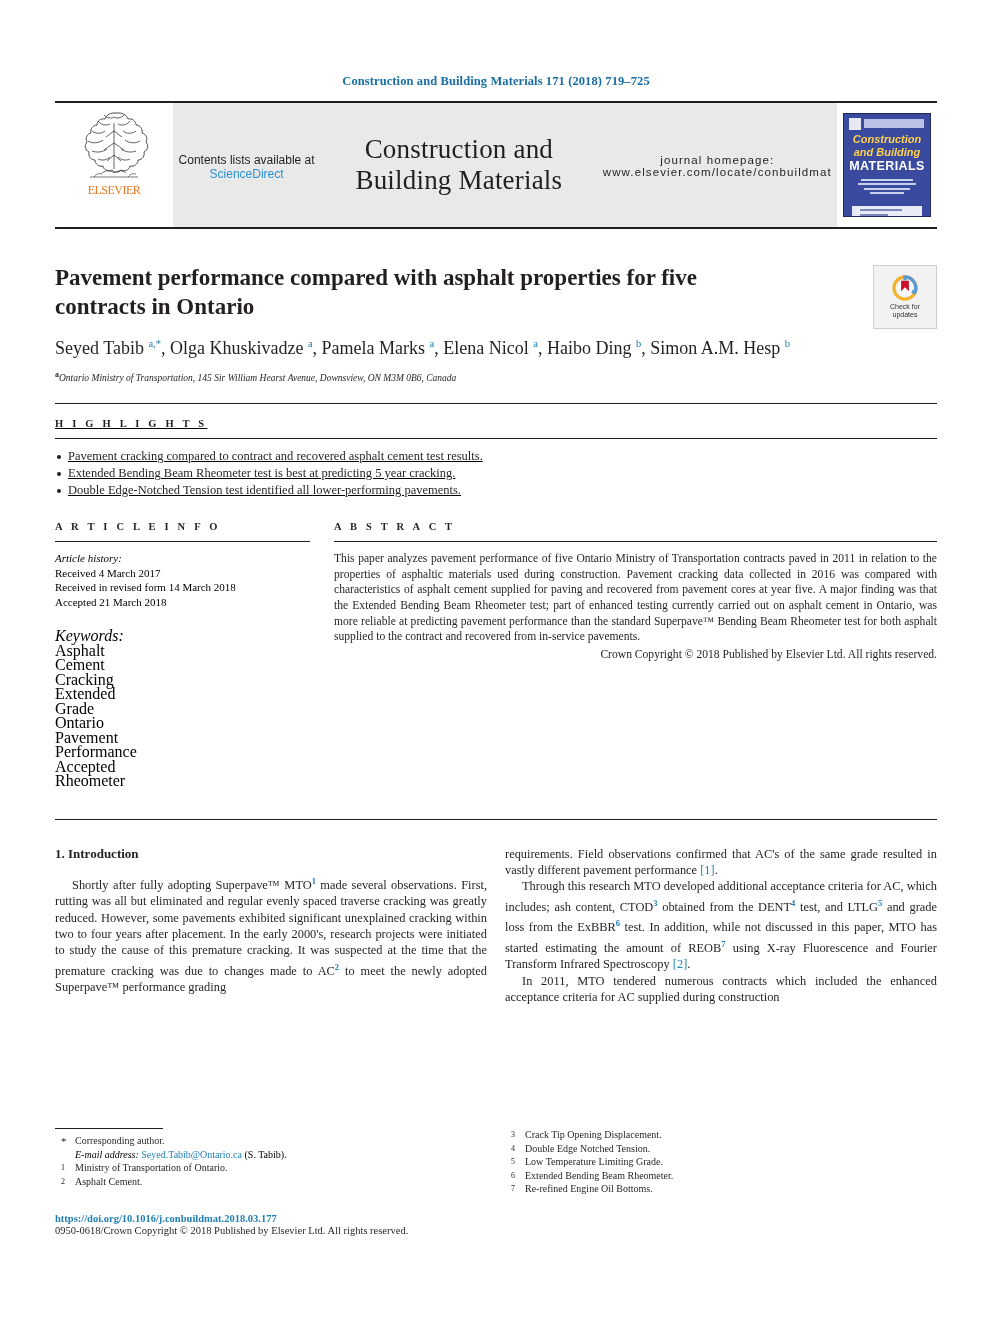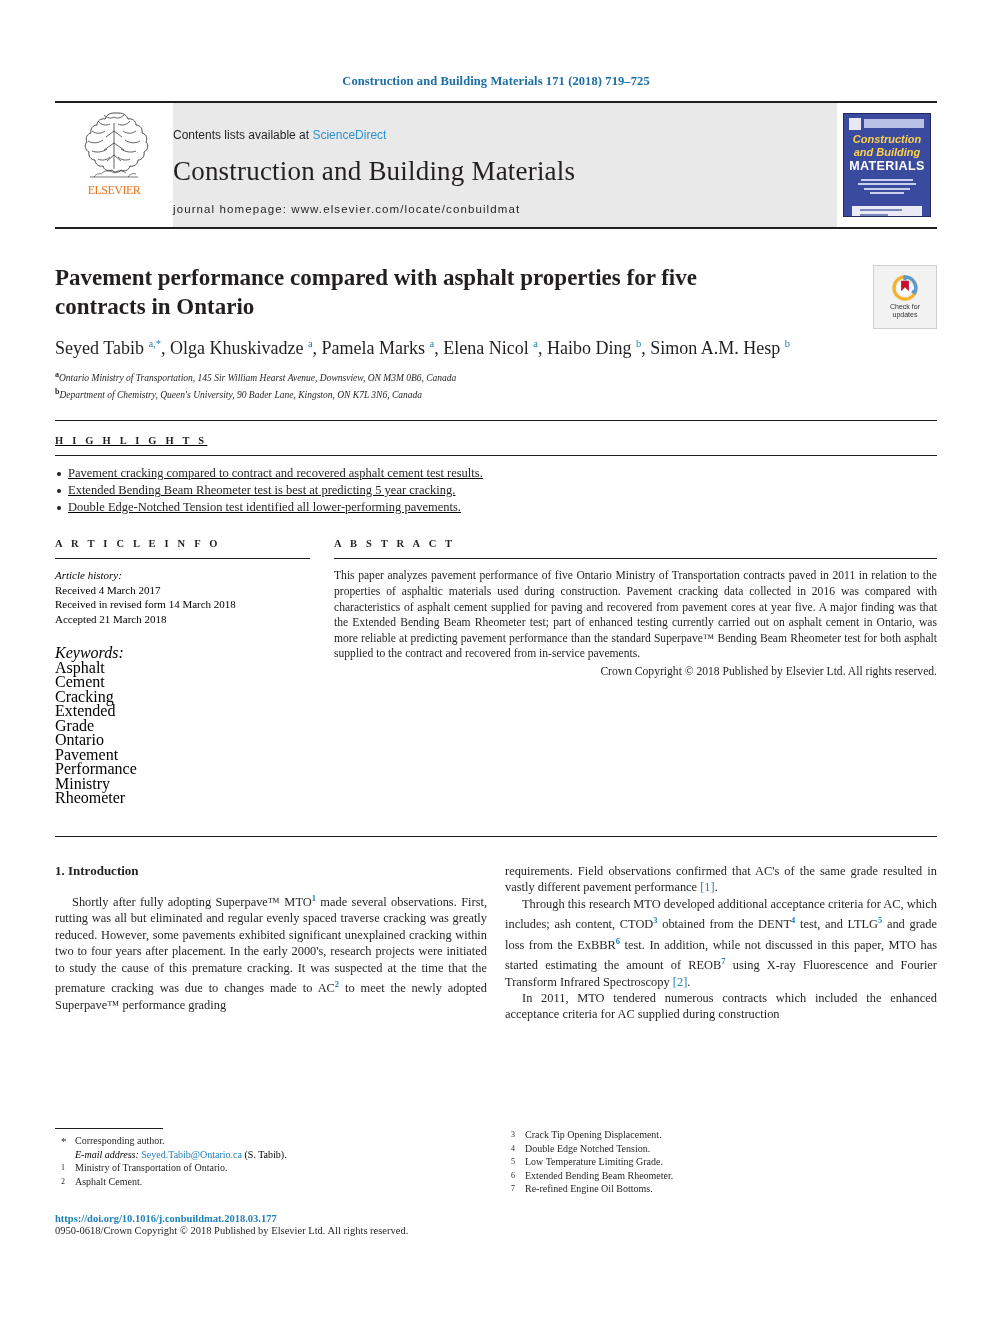--- a/index.html
+++ b/index.html
@@ -45,24 +45,24 @@
     font-family:"Liberation Serif", serif;
     font-size:12px;
     letter-spacing:-0.5px;
     color:#e87722;
     font-weight:normal;
     margin-top:-2px;
   }
   .journal-band {
     flex:1 1 auto;
     background:#e9e9e9;
-    display:flex; flex-direction:column;
-    align-items:flex-start; justify-content:center;
+    display:flex; 
+    align-items:center; justify-content:center;
     text-align:center;
-    padding:16px 0 6px 0;
+    padding:8px 0 6px 0;
   }
   .contents-line {
     font-family:"Liberation Sans", sans-serif;
     font-size:12px; color:#231f20;
     margin-top:2px;
   }
   .contents-line .sd { color:#2a93d5; }
   .journal-title {
     font-family:"Liberation Serif", serif;
     font-size:27px;
@@ -293,21 +293,20 @@
       </svg>
       <div class="cm-text">
         <span>Check for</span><br><span>updates</span>
       </div>
     </div>
 
     <div class="authors">Seyed Tabib <sup>a,</sup><sup>*</sup>, Olga Khuskivadze <sup>a</sup>, Pamela Marks <sup>a</sup>, Elena Nicol <sup>a</sup>, Haibo Ding <sup>b</sup>, Simon A.M. Hesp <sup>b</sup></div>
 
     <div class="affil">
       <div><sup>a</sup><span>Ontario Ministry of Transportation, 145 Sir William Hearst Avenue, Downsview, ON M3M 0B6, Canada</span></div>
-      <div><sup>b</sup><span>Department of Chemistry, Queen's University, 90 Bader Lane, Kingston, ON K7L 3N6, Canada</span></div>
     </div>
   </div>
 
   <div class="rule-thin"></div>
 
   <div class="highlights">
     <div class="sec-label">H I G H L I G H T S</div>
     <div class="hl-rule"></div>
     <ul class="hl-list">
       <li>Pavement cracking compared to contract and recovered asphalt cement test results.</li>
@@ -330,21 +329,21 @@
       <div class="kw">
         <div class="k-label">Keywords:</div>
         <div>Asphalt</div>
         <div>Cement</div>
         <div>Cracking</div>
         <div>Extended</div>
         <div>Grade</div>
         <div>Ontario</div>
         <div>Pavement</div>
         <div>Performance</div>
-        <div>Ministry</div>
+        <div>Accepted</div>
         <div>Rheometer</div>
       </div>
     </div>
 
     <div class="col-abs">
       <div class="sec-label">A B S T R A C T</div>
       <div class="ia-rule"></div>
       <div class="abs-body">This paper analyzes pavement performance of five Ontario Ministry of Transportation contracts paved in 2011 in relation to the properties of asphaltic materials used during construction. Pavement cracking data collected in 2016 was compared with characteristics of asphalt cement supplied for paving and recovered from pavement cores at year five. A major finding was that the Extended Bending Beam Rheometer test; part of enhanced testing currently carried out on asphalt cement in Ontario, was more reliable at predicting pavement performance than the standard Superpave™ Bending Beam Rheometer test for both asphalt supplied to the contract and recovered from in-service pavements.</div>
       <div class="abs-body abs-copy">Crown Copyright © 2018 Published by Elsevier Ltd. All rights reserved.</div>
     </div>

